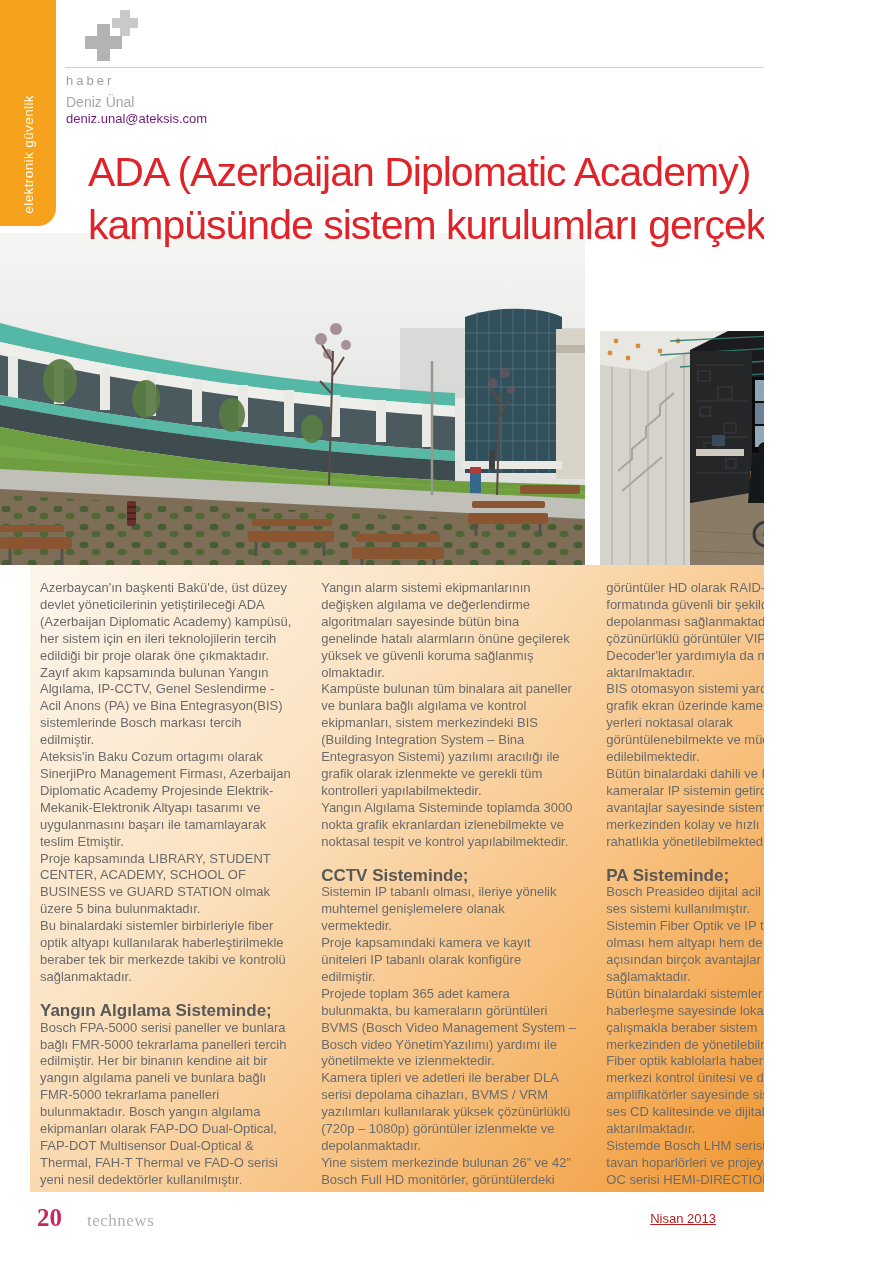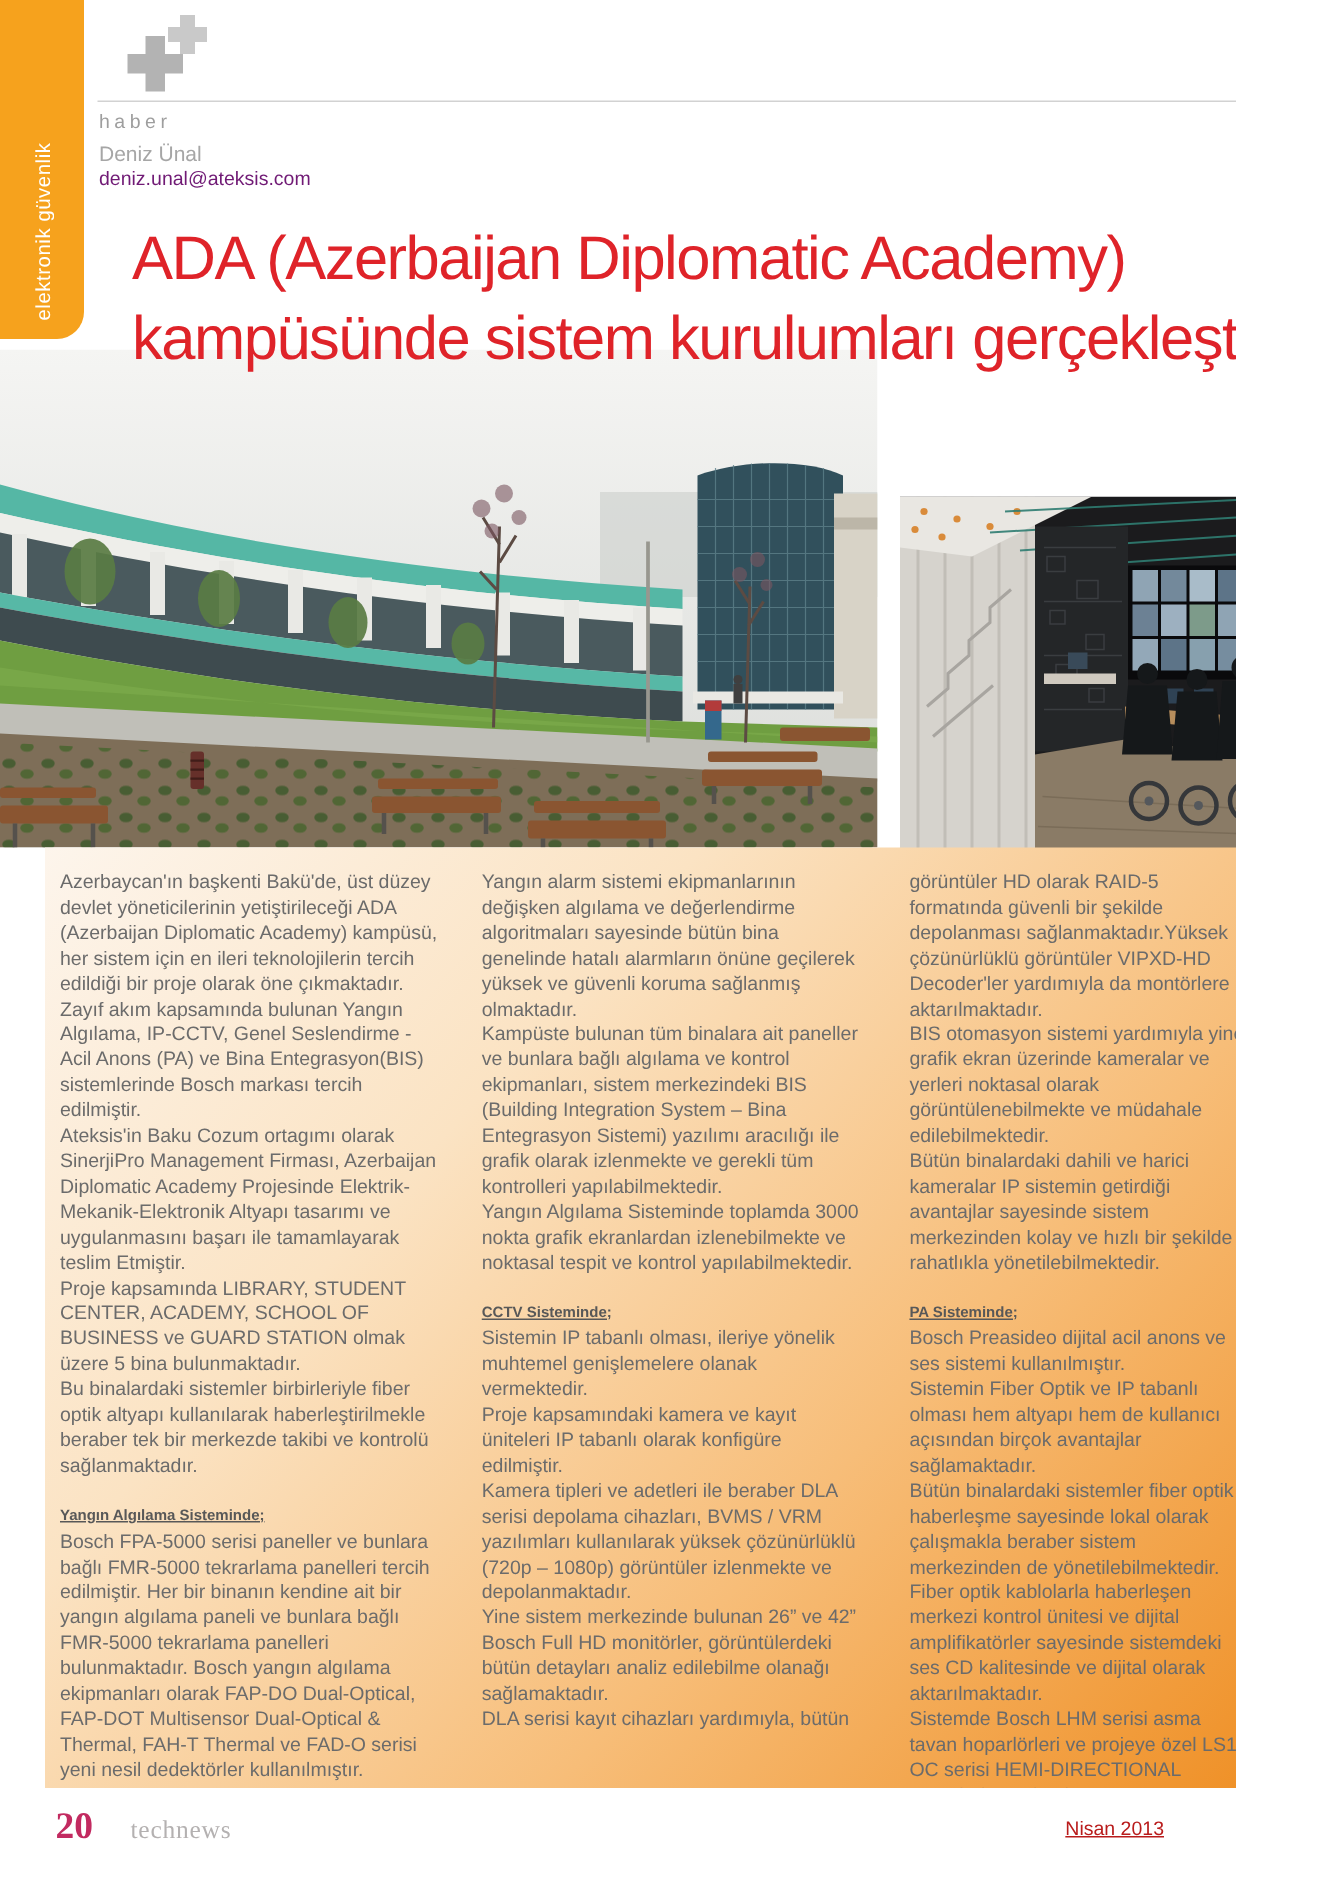--- a/index.html
+++ b/index.html
@@ -1,17 +1,17 @@
 <!DOCTYPE html>
 <html lang="tr"><head>
 <meta charset="utf-8">
 <style>
   html,body{margin:0;padding:0;background:#ffffff;}
   .page{
-    position:relative;width:824px;height:1262px;background:#fff;overflow:hidden;
+    position:relative;width:764px;height:1262px;background:#fff;overflow:hidden;
     font-family:"Liberation Sans",sans-serif;
   }
   
   .category-tab{
     position:absolute;left:0;top:0;width:56px;height:226px;
     background:#f6a21d;border-radius:0 0 18px 0;
     display:flex;align-items:flex-end;justify-content:center;padding-bottom:12px;box-sizing:border-box;
   }
   .category-tab span{
     writing-mode:vertical-rl;transform:rotate(180deg);
@@ -35,21 +35,21 @@
   
   .content-panel{
     position:absolute;left:30px;top:565px;width:807px;height:627px;box-sizing:border-box;
     padding:15px 6px 0 10px;overflow:hidden;
     background:linear-gradient(132deg,#fdf5ec 0%,#fbe3c3 32%,#f7bd78 66%,#ef9026 100%);
     display:flex;gap:28px;
   }
   .col{font-size:13px;line-height:16.9px;color:#6b6b6b;}
   .col1{width:258px;} .col2{width:262px;} .col3{width:229px;}
   .para{margin:0;}
-  .subhead{margin:17px 0 0 0;font-size:10px;line-height:16.9px;color:#585858;font-weight:bold;text-decoration:underline;}
+  .subhead{margin:17px 0 0 0;font-size:17px;line-height:16.9px;color:#585858;font-weight:bold;}
   
   .footer-left{position:absolute;left:37px;top:1204px;display:flex;align-items:baseline;gap:25px;}
   .page-number{font-family:"Liberation Serif",serif;font-size:25px;font-weight:bold;color:#c22a60;}
   .magazine-name{font-family:"Liberation Serif",serif;font-size:17px;color:#b4b1b1;letter-spacing:.5px;}
   .issue-date{position:absolute;right:48px;top:1211px;font-size:13px;color:#b91c1c;text-decoration:underline;}
 </style>
 </head>
 <body>
 
 <div class="page">
@@ -289,20 +289,21 @@
       <p class="para">Bosch FPA-5000 serisi paneller ve bunlara bağlı FMR-5000 tekrarlama panelleri tercih edilmiştir. Her bir binanın kendine ait bir yangın algılama paneli ve bunlara bağlı FMR-5000 tekrarlama panelleri bulunmaktadır. Bosch yangın algılama ekipmanları olarak FAP-DO Dual-Optical, FAP-DOT Multisensor Dual-Optical &amp; Thermal, FAH-T Thermal ve FAD-O serisi yeni nesil dedektörler kullanılmıştır.</p>
     </div>
 
     <div class="col col2">
       <p class="para">Yangın alarm sistemi ekipmanlarının değişken algılama ve değerlendirme algoritmaları sayesinde bütün bina genelinde hatalı alarmların önüne geçilerek yüksek ve güvenli koruma sağlanmış olmaktadır.</p>
       <p class="para">Kampüste bulunan tüm binalara ait paneller ve bunlara bağlı algılama ve kontrol ekipmanları, sistem merkezindeki BIS (Building Integration System – Bina Entegrasyon Sistemi) yazılımı aracılığı ile grafik olarak izlenmekte ve gerekli tüm kontrolleri yapılabilmektedir.</p>
       <p class="para">Yangın Algılama Sisteminde toplamda 3000 nokta grafik ekranlardan izlenebilmekte ve noktasal tespit ve kontrol yapılabilmektedir.</p>
       <h3 class="subhead">CCTV Sisteminde;</h3>
       <p class="para">Sistemin IP tabanlı olması, ileriye yönelik muhtemel genişlemelere olanak vermektedir.</p>
       <p class="para">Proje kapsamındaki kamera ve kayıt üniteleri IP tabanlı olarak konfigüre edilmiştir.</p>
+      <p class="para">Projede toplam 365 adet kamera bulunmakta, bu kameraların görüntüleri BVMS (Bosch Video Management System – Bosch video YönetimYazılımı) yardımı ile yönetilmekte ve izlenmektedir.</p>
       <p class="para">Kamera tipleri ve adetleri ile beraber DLA serisi depolama cihazları, BVMS / VRM yazılımları kullanılarak yüksek çözünürlüklü (720p – 1080p) görüntüler izlenmekte ve depolanmaktadır.</p>
       <p class="para">Yine sistem merkezinde bulunan 26” ve 42” Bosch Full HD monitörler, görüntülerdeki bütün detayları analiz edilebilme olanağı sağlamaktadır.</p>
       <p class="para">DLA serisi kayıt cihazları yardımıyla, bütün</p>
     </div>
 
     <div class="col col3">
       <p class="para">görüntüler HD olarak RAID-5 formatında güvenli bir şekilde depolanması sağlanmaktadır.Yüksek çözünürlüklü görüntüler VIPXD-HD Decoder'ler yardımıyla da montörlere aktarılmaktadır.</p>
       <p class="para">BIS otomasyon sistemi yardımıyla yine grafik ekran üzerinde kameralar ve yerleri noktasal olarak görüntülenebilmekte ve müdahale edilebilmektedir.</p>
       <p class="para">Bütün binalardaki dahili ve harici kameralar IP sistemin getirdiği avantajlar sayesinde sistem merkezinden kolay ve hızlı bir şekilde rahatlıkla yönetilebilmektedir.</p>
       <h3 class="subhead">PA Sisteminde;</h3>

